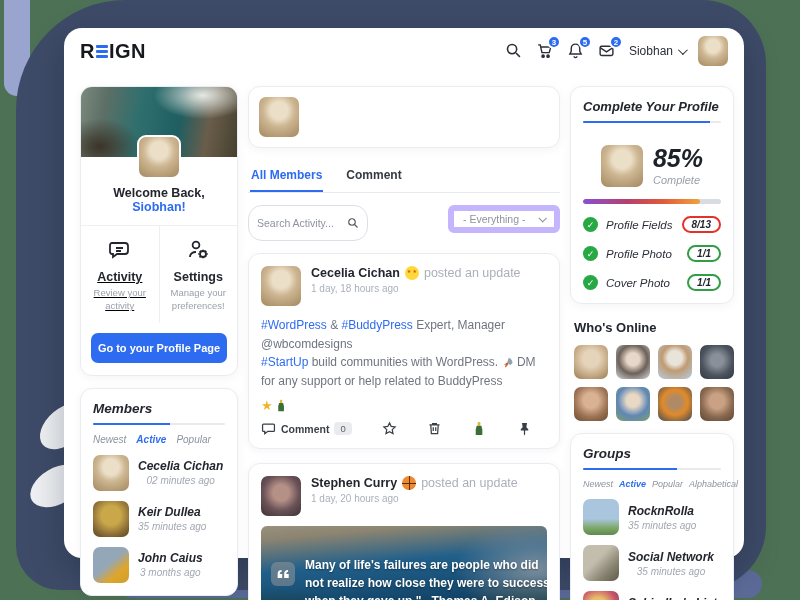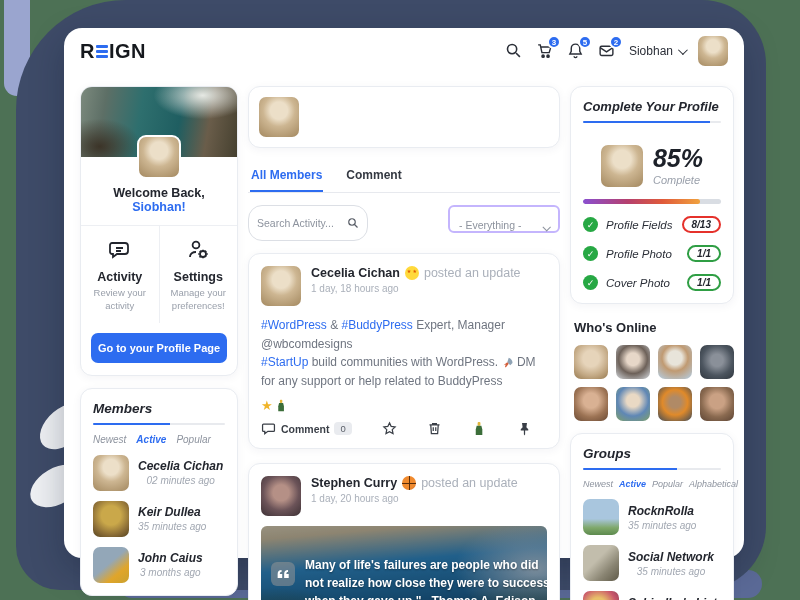--- a/index.html
+++ b/index.html
@@ -70,21 +70,21 @@
   .col-right { width:164px; flex:none; }
   .card { background:#fff; border:1px solid #e9ecf1; border-radius:12px; box-shadow:0 2px 10px rgba(30,40,70,.05); }
 
   
   .profile-card { overflow:hidden; text-align:center; }
   .av-center { width:44px; height:44px; margin:-22px auto 0; border:2px solid #fff; border-radius:9px; position:relative; }
   .welcome { font-size:12.5px; font-weight:700; color:#23262e; padding:7px 6px 11px; }
   .welcome .nm { color:#2d6cf0; }
   .quick { display:flex; border-top:1px solid #edeff3; }
   .q-cell { flex:1; padding:12px 6px 10px; cursor:pointer; }
-  .q-cell:first-child { border-right:1px solid #edeff3; }
+  .q-cell:first-child { border-right:1px solid #edeff3;text-decoration:underline; }
   .q-ic { height:26px; color:#23262e; margin-bottom:6px; }
   .q-ic svg { width:24px; height:24px; }
   .q-title { font-size:12.5px; font-weight:700; color:#23262e; }
   .q-desc { font-size:9.5px; color:#9aa0ab; line-height:1.4; margin-top:2px; }
   .profile-btn { display:block; width:calc(100% - 20px); margin:10px auto 12px; background:#2d6cf0; border:none; color:#fff; font-family:inherit; font-size:11px; font-weight:700; padding:9px 0; border-radius:7px; cursor:pointer; }
 
   
   .widget { padding:12px; margin-top:12px;font-style:italic; }
   .w-title { font-size:13.5px; font-weight:700; color:#23262e; }
   .w-rule { height:2px; background:#e8eaee; border-radius:1px; margin:7px 0 9px; overflow:hidden; }
@@ -103,21 +103,21 @@
   .composer input { flex:1; height:56px; border:1px solid #dcdfe5; border-radius:8px; padding:0 12px 22px; font-family:inherit; font-size:12.5px; font-weight:700; color:#2b2f38; outline:none; }
   .composer input::placeholder { color:#2b2f38; opacity:1; }
   .feed-tabs { display:flex; gap:22px; border-bottom:1px solid #e7e9ee; margin-top:14px; padding:0 2px; }
   .f-tab { font-size:12px; font-weight:700; padding:6px 1px 8px; cursor:pointer; color:#343942; border-bottom:2px solid transparent;text-align:right; }
   .f-tab.on { color:#2d6cf0; border-bottom-color:#2d6cf0; }
   .filter-row { display:flex; justify-content:space-between; margin:12px 0; }
   .searchbox { display:flex; align-items:center; width:120px; height:36px; border:1px solid #dcdfe5; border-radius:14px; padding:0 8px; }
   .searchbox input { border:none; outline:none; width:80px; font-family:inherit; font-size:10.5px; color:#4a4f58; }
   .searchbox input::placeholder { color:#8d939e; }
   .searchbox svg { width:12px; height:12px; color:#5a5f68; margin-left:auto; }
-  .selectbox { display:flex; align-items:flex-end; justify-content:space-between; width:112px; height:28px; border:2px solid #c4b5fd; border-radius:6px; padding:0 9px; font-size:10.5px; color:#8d939e; cursor:pointer; }
+  .selectbox { display:flex; align-items:center; justify-content:space-between; width:112px; height:28px; border:6px solid #c4b5fd; border-radius:6px; padding:0 9px; font-size:10.5px; color:#8d939e; cursor:pointer; }
   .selectbox .chev { border-color:#8d939e; transform:rotate(45deg) translateY(-1px); width:6px; height:6px; }
 
   .post { padding:12px; margin-bottom:14px; }
   .post-head { display:flex; gap:10px; }
   .post-head .avatar { width:40px; height:40px; }
   .ph-line { font-size:12.5px; color:#aab0ba; display:flex; align-items:center; gap:5px; flex-wrap:wrap; }
   .ph-line .nm { font-weight:700; color:#23262e; }
   .ph-time { font-size:10px; color:#aab0ba; margin-top:3px; }
   .post-body { margin-top:10px; font-size:12px; line-height:1.55; color:#6f7580; }
   .tag { color:#2d6cf0; cursor:pointer; }

